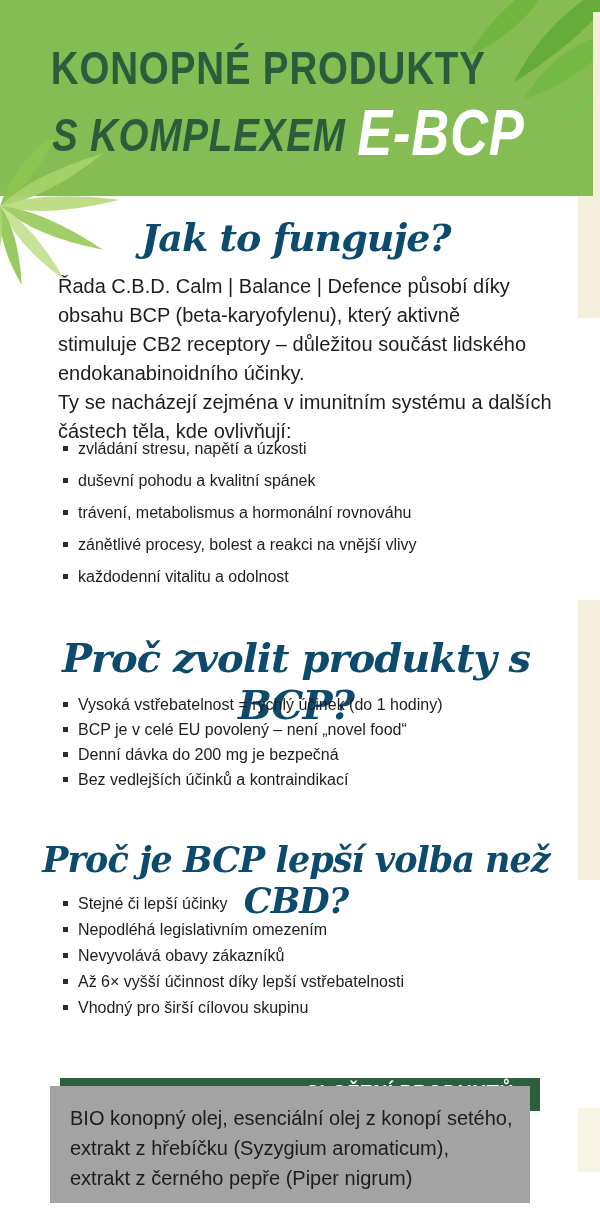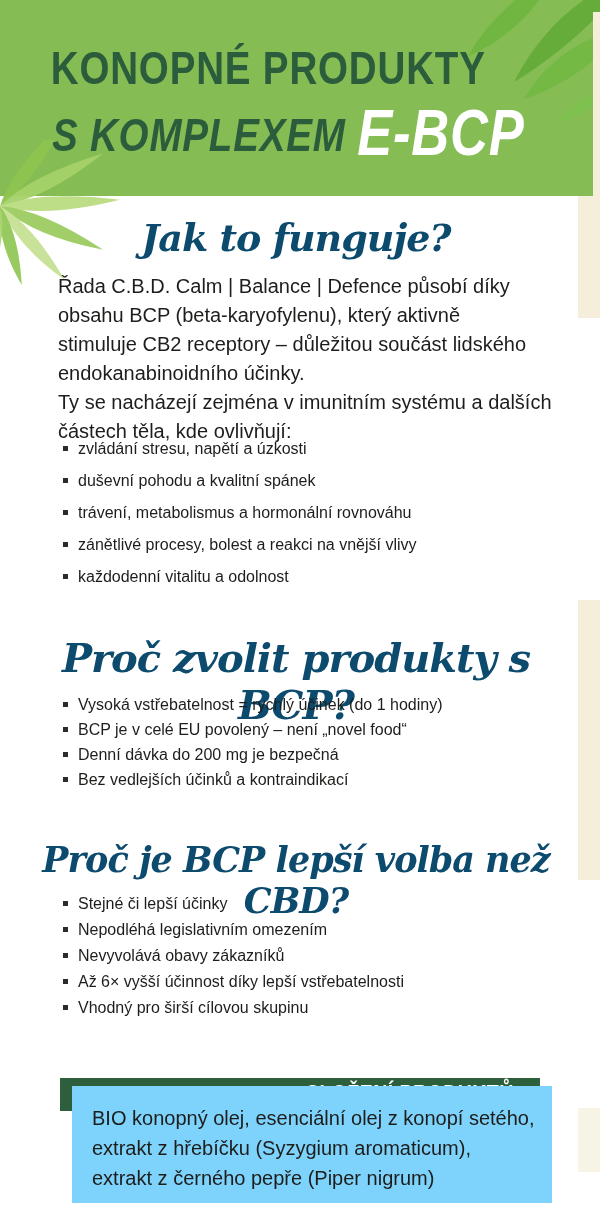--- a/index.html
+++ b/index.html
@@ -37,21 +37,21 @@
   ul.blist li::before{content:"";position:absolute;left:1px;top:8px;width:5px;height:5px;background:#2b2b2b;}
   ul.list1{top:438px;} .list1 li{margin-bottom:11px;}
   ul.list2{top:694px;} .list2 li{margin-bottom:4px;}
   ul.list3{top:893px;} .list3 li{margin-bottom:5px;}
 
   
   .comp-bar{position:absolute;left:60px;top:1078px;width:480px;height:33px;background:#2d5f3d;
             text-align:right;color:#ffffff;}
   .comp-bar-label{display:inline-block;transform:scaleX(0.85);transform-origin:50% 50%;
             font-weight:700;font-size:23px;line-height:33px;letter-spacing:0.5px;white-space:nowrap;}
-  .comp-box{position:absolute;left:72px;top:1086px;width:480px;height:117px;background:#7dd3fc;}
+  .comp-box{position:absolute;left:50px;top:1086px;width:480px;height:117px;background:#a3a3a3;}
   .comp-text{padding:17px 0 0 20px;font-size:20px;}
   .comp-text .cline{line-height:30px;white-space:nowrap;}
 </style>
 </head>
 <body>
 
 <div class="page">
 
   <div class="header-band">
 

